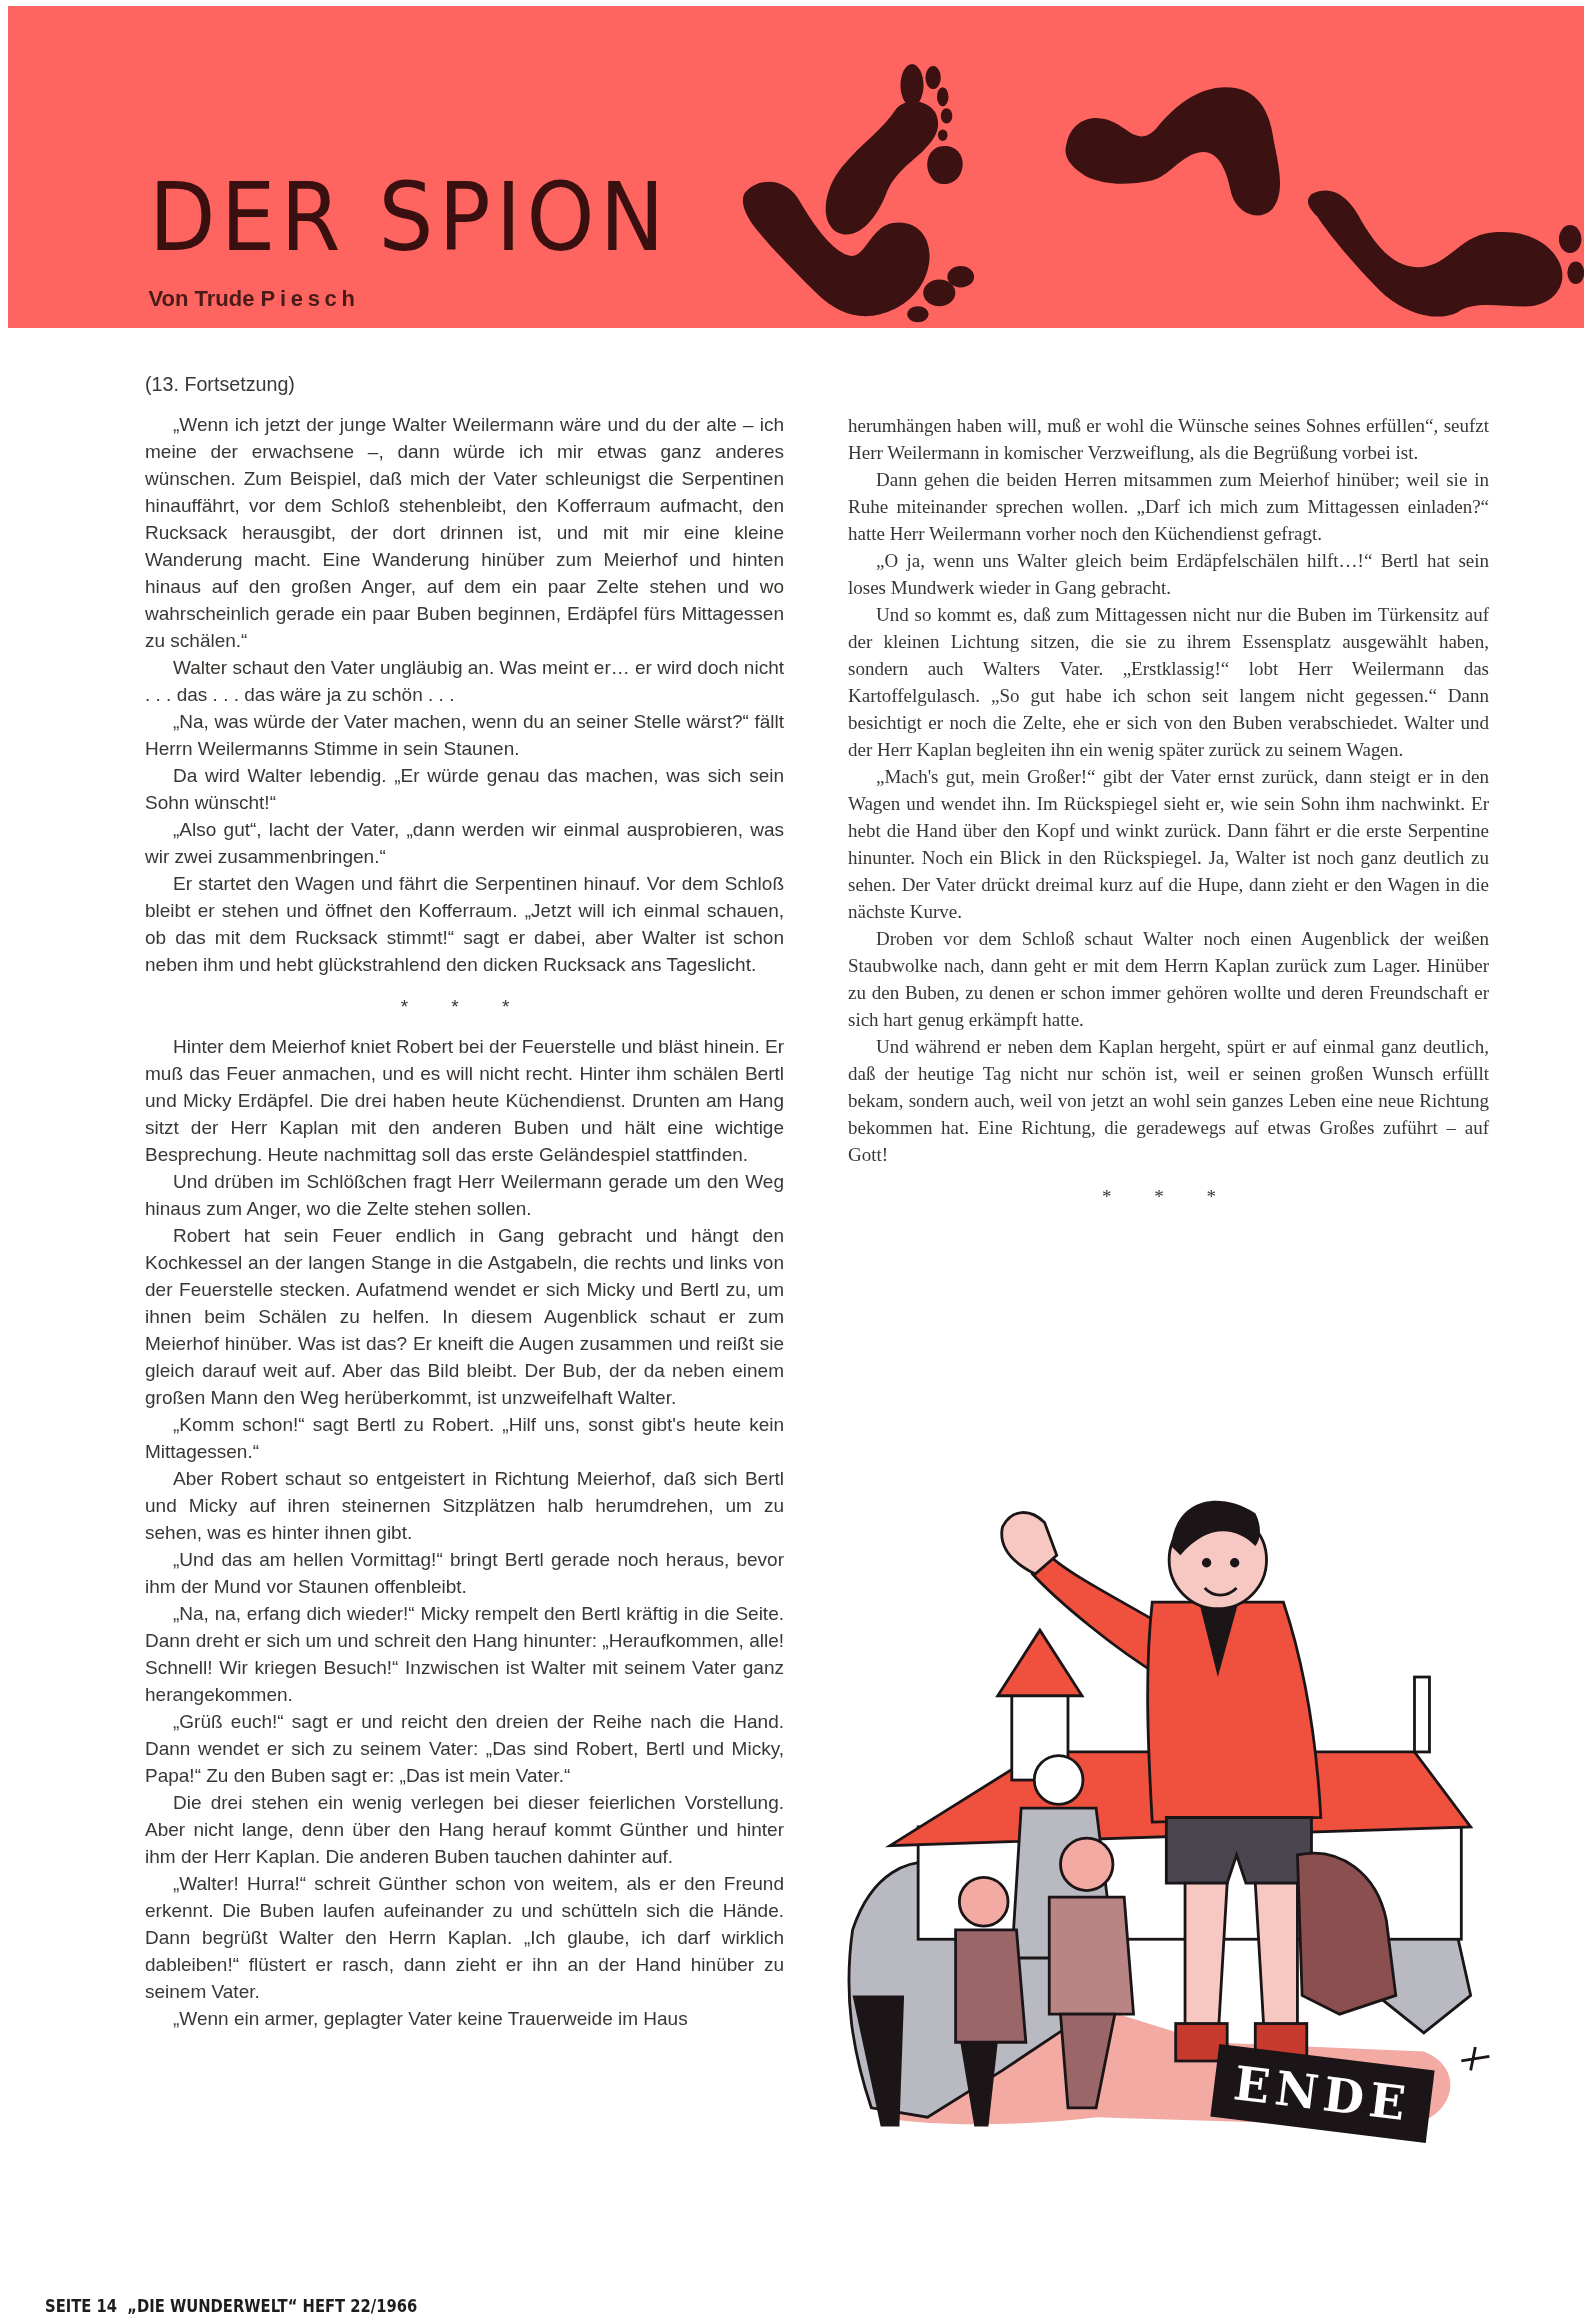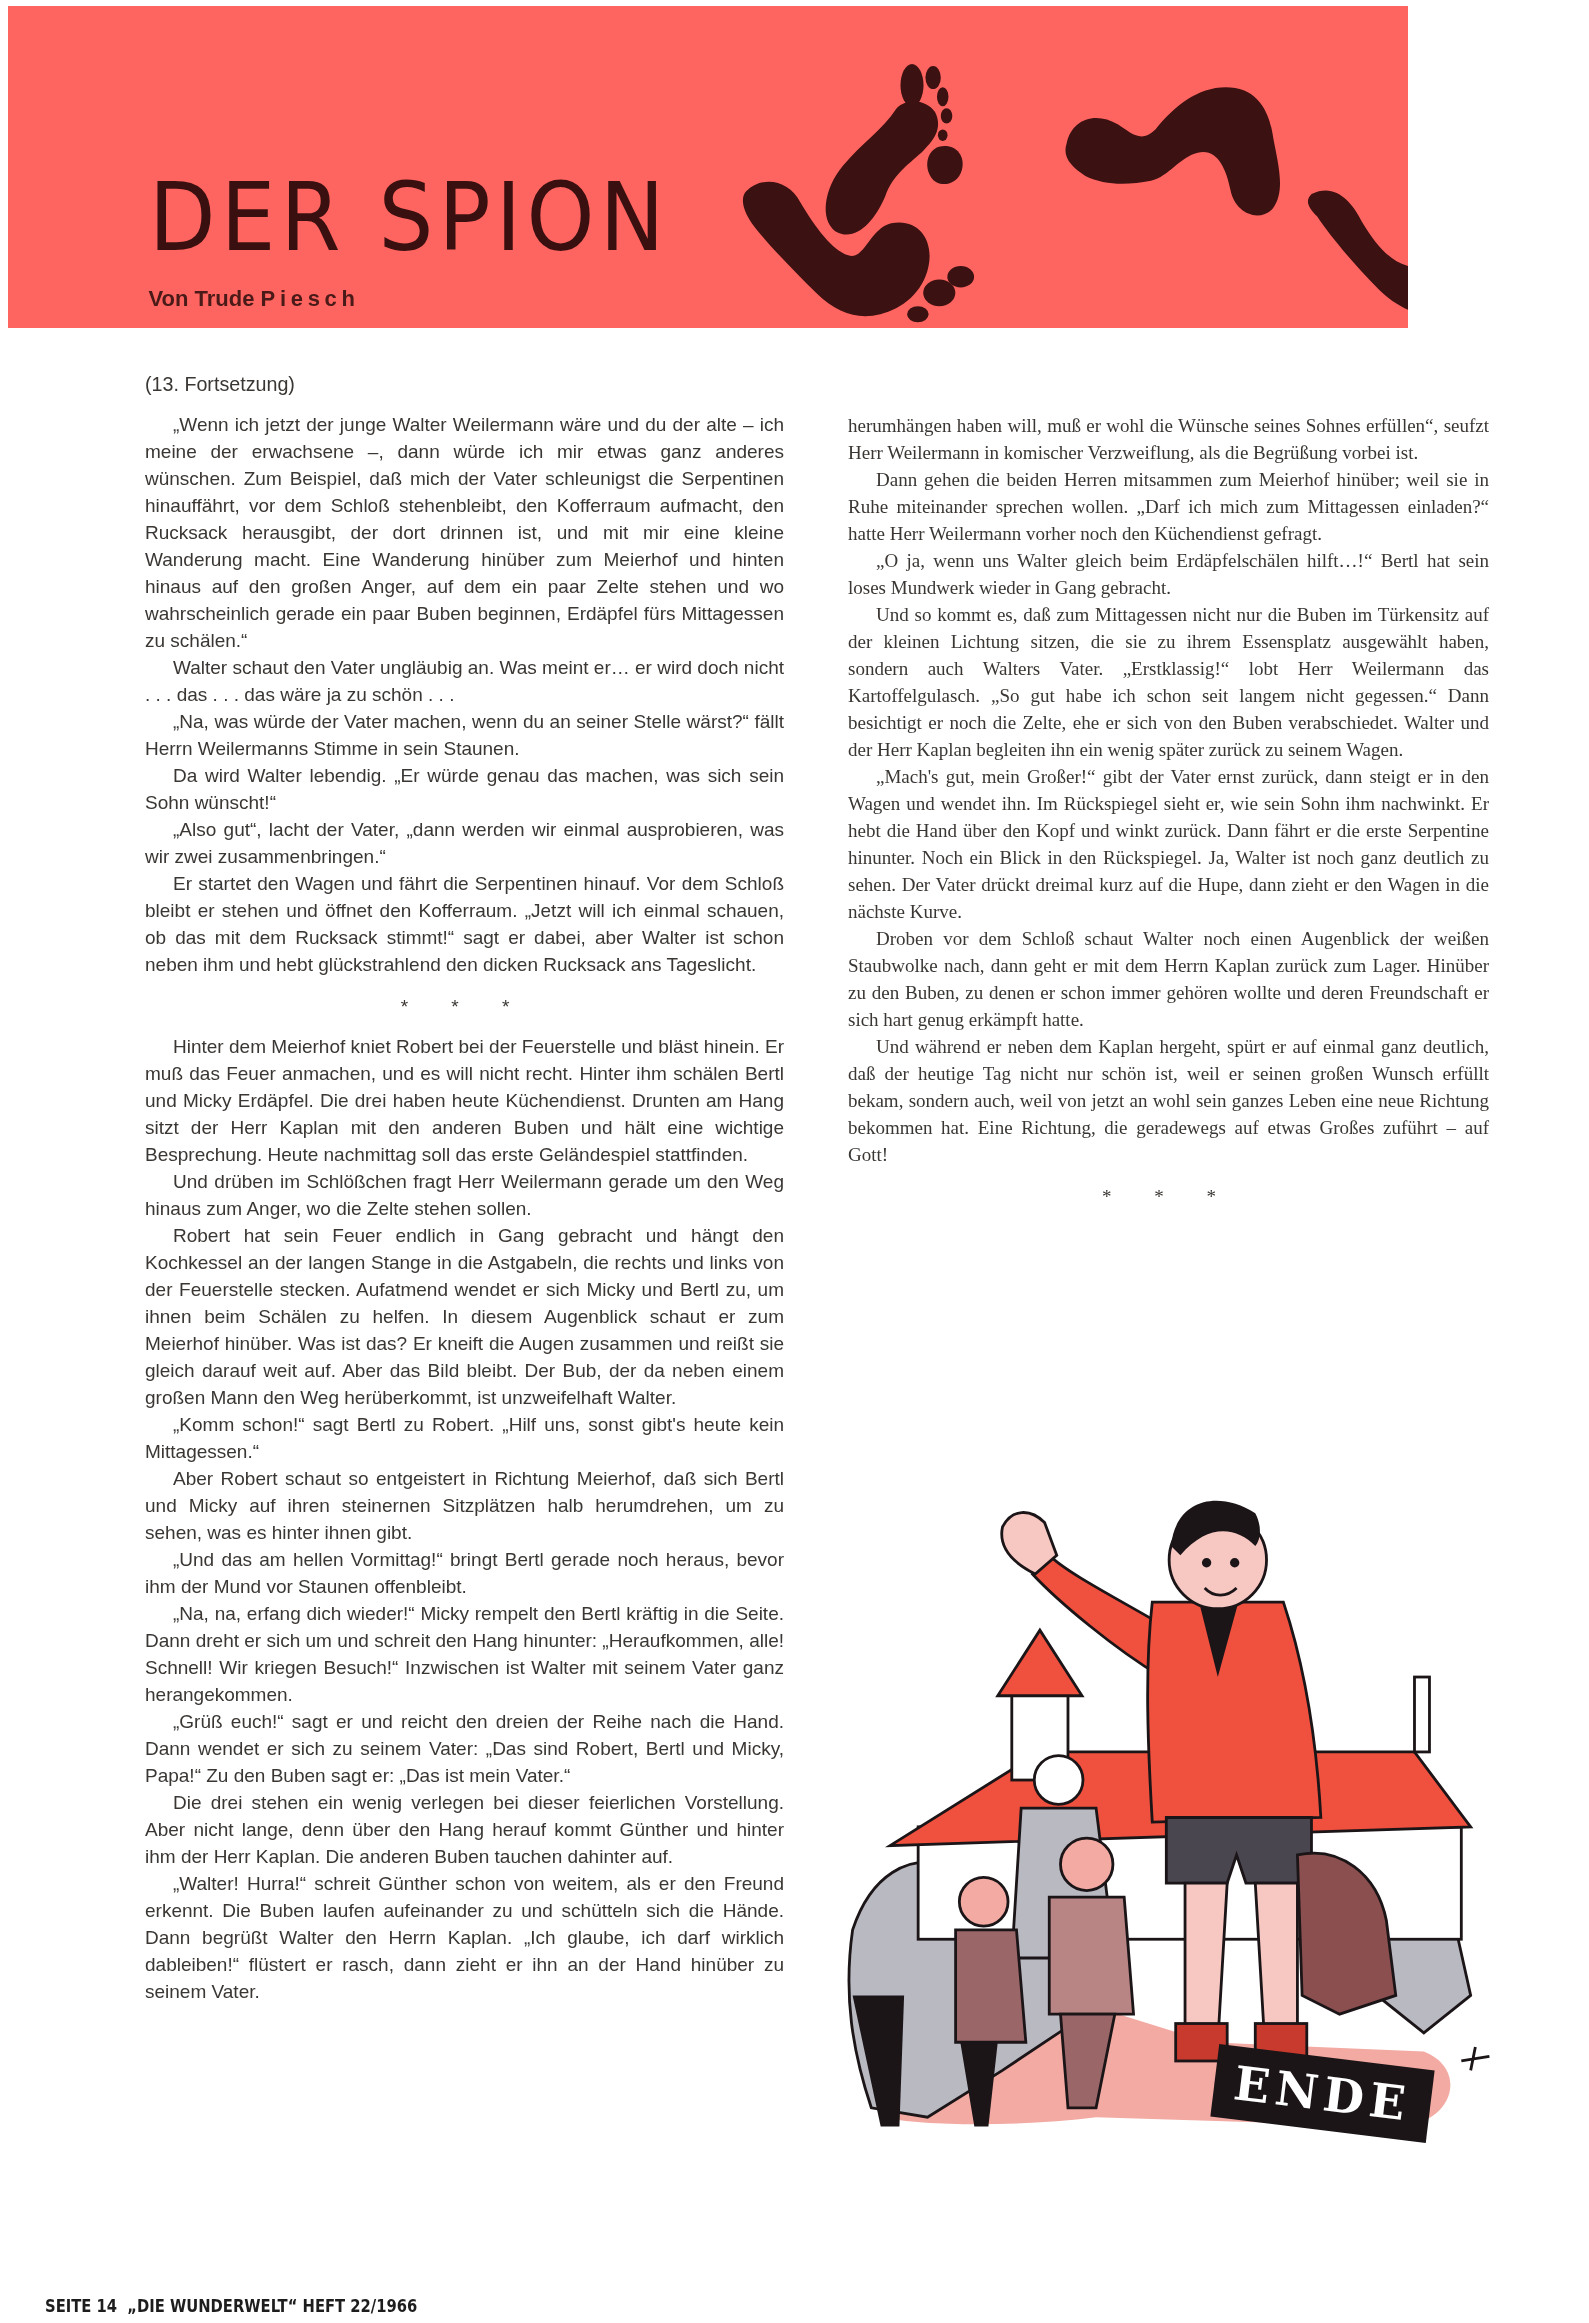--- a/index.html
+++ b/index.html
@@ -1,18 +1,18 @@
 <!DOCTYPE html>
 <html style="font-size:15px"><head>
 <meta charset="utf-8">
 <style>
   html, body { margin:0; padding:0; background:#ffffff; }
   body { width:1589px; height:2324px; position:relative; overflow:hidden;
          font-family:"Liberation Sans", "DejaVu Sans", sans-serif; color:#2a2623; }
-  .banner { position:absolute; left:7.5px; top:5.6px; width:1400px; height:322px; background:#ff6560; overflow:hidden; }
+  .banner { position:absolute; left:7.5px; top:5.6px; width:1576px; height:322px; background:#ff6560; overflow:hidden; }
   .title { position:absolute; left:141px; top:165px; margin:0; font-family:"DejaVu Sans", sans-serif; font-weight:normal;
            font-size:94px; letter-spacing:5.6px; color:#3a0f10; line-height:1; transform:scaleX(0.92); transform-origin:left top; }
   .byline { position:absolute; left:141px; top:280px; font-size:22px; color:#4a1a18; font-family:"Liberation Sans", sans-serif;font-weight:bold; }
   .byline .spaced { letter-spacing:4.7px; }
   .foot { position:absolute; }
   .foot svg { width:100%; height:100%; display:block; }
   .col { position:absolute; font-family:"Liberation Sans", sans-serif; font-size:19px; line-height:27px;
          color:#3a3633; text-align:justify; hyphens:manual; }
   .col p { margin:0; text-indent:28px; }
   .col p.noindent { text-indent:0; }
@@ -91,20 +91,21 @@
       <p>Hinter dem Meierhof kniet Robert bei der Feuerstelle und bläst hinein. Er muß das Feuer anmachen, und es will nicht recht. Hinter ihm schälen Bertl und Micky Erdäpfel. Die drei haben heute Küchendienst. Drunten am Hang sitzt der Herr Kaplan mit den anderen Buben und hält eine wichtige Besprechung. Heute nachmittag soll das erste Geländespiel stattfinden.</p>
       <p>Und drüben im Schlößchen fragt Herr Weilermann gerade um den Weg hinaus zum Anger, wo die Zelte stehen sollen.</p>
       <p>Robert hat sein Feuer endlich in Gang gebracht und hängt den Kochkessel an der langen Stange in die Astgabeln, die rechts und links von der Feuerstelle stecken. Aufatmend wendet er sich Micky und Bertl zu, um ihnen beim Schälen zu helfen. In diesem Augenblick schaut er zum Meierhof hinüber. Was ist das? Er kneift die Augen zusammen und reißt sie gleich darauf weit auf. Aber das Bild bleibt. Der Bub, der da neben einem großen Mann den Weg herüberkommt, ist unzweifelhaft Walter.</p>
       <p>„Komm schon!“ sagt Bertl zu Robert. „Hilf uns, sonst gibt's heute kein Mittagessen.“</p>
       <p>Aber Robert schaut so entgeistert in Richtung Meierhof, daß sich Bertl und Micky auf ihren steinernen Sitzplätzen halb herumdrehen, um zu sehen, was es hinter ihnen gibt.</p>
       <p>„Und das am hellen Vormittag!“ bringt Bertl gerade noch heraus, bevor ihm der Mund vor Staunen offenbleibt.</p>
       <p>„Na, na, erfang dich wieder!“ Micky rempelt den Bertl kräftig in die Seite. Dann dreht er sich um und schreit den Hang hinunter: „Heraufkommen, alle! Schnell! Wir kriegen Besuch!“ Inzwischen ist Walter mit seinem Vater ganz herangekommen.</p>
       <p>„Grüß euch!“ sagt er und reicht den dreien der Reihe nach die Hand. Dann wendet er sich zu seinem Vater: „Das sind Robert, Bertl und Micky, Papa!“ Zu den Buben sagt er: „Das ist mein Vater.“</p>
       <p>Die drei stehen ein wenig verlegen bei dieser feierlichen Vorstellung. Aber nicht lange, denn über den Hang herauf kommt Günther und hinter ihm der Herr Kaplan. Die anderen Buben tauchen dahinter auf.</p>
       <p>„Walter! Hurra!“ schreit Günther schon von weitem, als er den Freund erkennt. Die Buben laufen aufeinander zu und schütteln sich die Hände. Dann begrüßt Walter den Herrn Kaplan. „Ich glaube, ich darf wirklich dableiben!“ flüstert er rasch, dann zieht er ihn an der Hand hinüber zu seinem Vater.</p>
+      <p>„Wenn ein armer, geplagter Vater keine Trauerweide im Haus</p>
     </div>
 </div>
 
 <div class="col" id="col-right">
   <div>
       <p class="noindent">herumhängen haben will, muß er wohl die Wünsche seines Sohnes erfüllen“, seufzt Herr Weilermann in komischer Verzweiflung, als die Begrüßung vorbei ist.</p>
       <p>Dann gehen die beiden Herren mitsammen zum Meierhof hinüber; weil sie in Ruhe miteinander sprechen wollen. „Darf ich mich zum Mittagessen einladen?“ hatte Herr Weilermann vorher noch den Küchendienst gefragt.</p>
       <p>„O ja, wenn uns Walter gleich beim Erdäpfelschälen hilft…!“ Bertl hat sein loses Mundwerk wieder in Gang gebracht.</p>
       <p>Und so kommt es, daß zum Mittagessen nicht nur die Buben im Türkensitz auf der kleinen Lichtung sitzen, die sie zu ihrem Essensplatz ausgewählt haben, sondern auch Walters Vater. „Erstklassig!“ lobt Herr Weilermann das Kartoffelgulasch. „So gut habe ich schon seit langem nicht gegessen.“ Dann besichtigt er noch die Zelte, ehe er sich von den Buben verabschiedet. Walter und der Herr Kaplan begleiten ihn ein wenig später zurück zu seinem Wagen.</p>
       <p>„Mach's gut, mein Großer!“ gibt der Vater ernst zurück, dann steigt er in den Wagen und wendet ihn. Im Rückspiegel sieht er, wie sein Sohn ihm nachwinkt. Er hebt die Hand über den Kopf und winkt zurück. Dann fährt er die erste Serpentine hinunter. Noch ein Blick in den Rückspiegel. Ja, Walter ist noch ganz deutlich zu sehen. Der Vater drückt dreimal kurz auf die Hupe, dann zieht er den Wagen in die nächste Kurve.</p>

